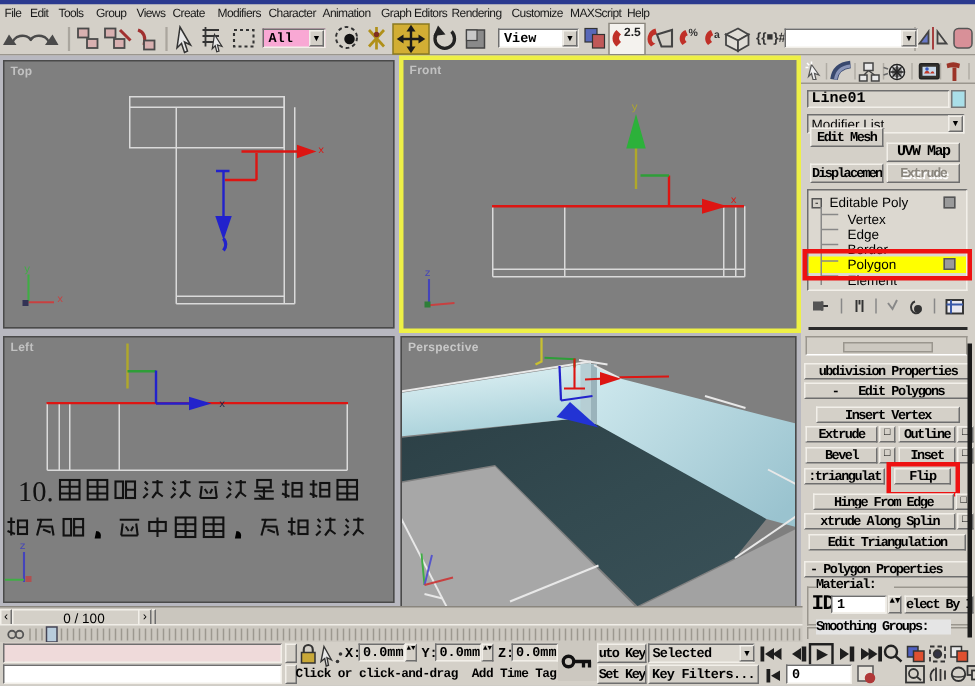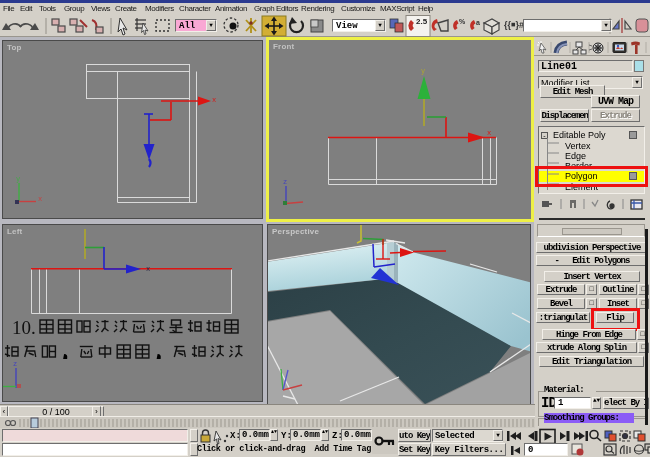--- a/index.html
+++ b/index.html
@@ -416,21 +416,21 @@
       <rect x="101" y="6" width="2.6" height="9" fill="#9c3428"></rect>
       <line x1="0" y1="16.5" x2="116" y2="16.5" stroke="#9a968e"></line>
     </svg>
 
     <div class="sunk" style="left:4px;top:23px;width:95px;height:12px;background:#d8d4cc;font-size:10px;font-weight:bold;padding-left:2px;line-height:11px;">Line01</div>
     <div class="abs" style="left:100px;top:23px;width:10px;height:12px;background:#aadfe8;border:1px solid #777;"></div>
 
     <div class="sunk" style="left:4px;top:39px;width:105px;height:13px;background:#dcd8d0;font-family:'Liberation Sans',sans-serif;font-size:9px;padding-left:2px;line-height:12px;">Modifier List</div>
     <div class="btn" style="left:98px;top:40px;width:10px;height:11px;font-size:6px;line-height:10px;">▼</div>
 
-    <div class="btn" style="left:6px;top:48px;width:65px;height:13px;font-size:9px;line-height:12px;letter-spacing:-1px;">Edit Mesh</div>
+    <div class="btn" style="left:6px;top:48px;width:49px;height:13px;font-size:9px;line-height:12px;letter-spacing:-1px;">Edit Mesh</div>
     <div class="btn" style="left:57px;top:58px;width:49px;height:13px;font-size:10px;line-height:12px;letter-spacing:-1px;">UVW Map</div>
     <div class="btn" style="left:6px;top:72px;width:49px;height:13px;font-size:9px;line-height:12px;letter-spacing:-1.2px;">Displacemen</div>
     <div class="btn" style="left:57px;top:72px;width:49px;height:13px;font-size:9px;line-height:12px;letter-spacing:-1px;color:#8a867e;text-shadow:1px 1px 0 #fff;">Extrude</div>
 
     <div class="sunk" style="left:4px;top:89px;width:107px;height:68px;background:#dcd8d0;font-family:'Liberation Sans',sans-serif;font-size:9px;color:#000;padding-top:3px;">
       <div style="position:relative;height:11px;padding-left:14px;line-height:11px;">Editable Poly
         <span style="position:absolute;left:2px;top:2px;width:7px;height:7px;border:1px solid #555;background:#d4d0c8;font-size:7px;line-height:5px;text-align:center;">-</span>
         <span style="position:absolute;right:7px;top:1px;width:8px;height:8px;background:#9a9a9a;border:1px solid #555;"></span>
       </div>
       <div style="height:10px;padding-left:26px;line-height:10px;">Vertex</div>
@@ -470,47 +470,48 @@
           <line x1="50" y1="3" x2="50" y2="13"></line>
           <line x1="89" y1="3" x2="89" y2="13"></line>
         </g>
     </svg>
     <div class="abs" style="left:5px;top:181px;width:106px;height:2px;background:#2a2a2a;"></div>
 
     <div class="abs" style="left:3px;top:187px;width:108px;height:13px;border:1px solid #9a968e;border-bottom-color:#fff;">
       <div class="abs" style="left:24px;top:3px;width:60px;height:7px;border:1px solid #9a968e;background:#ccc8c0;"></div>
     </div>
 
-    <div class="btn" style="left:2px;top:205px;width:112px;height:11px;font-size:9px;line-height:10px;letter-spacing:-1px;">ubdivision Perspective</div>
+    <div class="btn" style="left:2px;top:205px;width:112px;height:11px;font-size:9px;line-height:10px;letter-spacing:-1px;">ubdivision Properties</div>
     <div class="btn" style="left:2px;top:218px;width:112px;height:11px;font-size:9px;line-height:10px;letter-spacing:-1px;">-&nbsp;&nbsp;&nbsp;Edit Polygons</div>
     <div class="btn" style="left:10px;top:234px;width:96px;height:11px;font-size:9px;line-height:10px;letter-spacing:-1px;">Insert Vertex</div>
     <div class="btn" style="left:3px;top:247px;width:48px;height:11px;font-size:9px;line-height:10px;letter-spacing:-1px;">Extrude</div>
     <div class="btn" style="left:52px;top:247px;width:11px;height:11px;font-size:7px;line-height:9px;">□</div>
     <div class="btn" style="left:65px;top:247px;width:38px;height:11px;font-size:9px;line-height:10px;letter-spacing:-1px;">Outline</div>
     <div class="btn" style="left:104px;top:247px;width:11px;height:11px;font-size:7px;line-height:9px;">□</div>
     <div class="btn" style="left:3px;top:261px;width:48px;height:11px;font-size:9px;line-height:10px;letter-spacing:-1px;">Bevel</div>
     <div class="btn" style="left:52px;top:261px;width:11px;height:11px;font-size:7px;line-height:9px;">□</div>
     <div class="btn" style="left:65px;top:261px;width:38px;height:11px;font-size:9px;line-height:10px;letter-spacing:-1px;">Inset</div>
     <div class="btn" style="left:104px;top:261px;width:11px;height:11px;font-size:7px;line-height:9px;">□</div>
     <div class="btn" style="left:2px;top:275px;width:54px;height:11px;font-size:9px;line-height:10px;letter-spacing:-1px;">:triangulat</div>
     <div class="btn" style="left:62px;top:275px;width:38px;height:11px;font-size:9px;line-height:10px;letter-spacing:-1px;">Flip</div>
     <div class="abs" style="left:57px;top:271px;width:49px;height:23px;border:3px solid #ee1111;"></div>
     <div class="btn" style="left:8px;top:292px;width:94px;height:11px;font-size:9px;line-height:10px;letter-spacing:-1px;">Hinge From Edge</div>
     <div class="btn" style="left:103px;top:292px;width:11px;height:11px;font-size:7px;line-height:9px;">□</div>
     <div class="btn" style="left:2px;top:305px;width:101px;height:11px;font-size:9px;line-height:10px;letter-spacing:-1px;">xtrude Along Splin</div>
     <div class="btn" style="left:104px;top:305px;width:11px;height:11px;font-size:7px;line-height:9px;">□</div>
     <div class="btn" style="left:5px;top:319px;width:105px;height:11px;font-size:9px;line-height:10px;letter-spacing:-1px;">Edit Triangulation</div>
+    <div class="btn" style="left:2px;top:337px;width:112px;height:11px;font-size:9px;line-height:10px;letter-spacing:-1px;text-align:left;padding-left:3px;">- Polygon Properties</div>
     <div class="abs" style="left:4px;top:354px;width:108px;height:26px;border:1px solid #9a968e;border-right:none;"></div>
     <div class="abs" style="left:10px;top:349px;width:52px;height:9px;background:#d4d0c8;font-size:9px;font-weight:bold;line-height:9px;letter-spacing:-1px;">Material:</div>
     <div class="abs" style="left:7px;top:361px;width:16px;height:10px;font-size:14px;font-weight:bold;line-height:10px;letter-spacing:-1px;">ID:</div>
     <div class="sunk" style="left:20px;top:360px;width:37px;height:12px;background:#fff;font-size:9px;font-weight:bold;padding-left:3px;line-height:11px;">1</div>
     <div class="btn" style="left:58px;top:360px;width:9px;height:12px;font-size:6px;line-height:5px;">▲▼</div>
     <div class="btn" style="left:69px;top:360px;width:46px;height:12px;font-size:9px;line-height:11px;letter-spacing:-1px;">elect By I</div>
     <div class="abs" style="left:4px;top:381px;width:108px;height:8px;border:1px solid #9a968e;border-bottom:none;border-right:none;"></div>
-    <div class="abs" style="left:10px;top:376px;width:90px;height:10px;background:#8b5cf6;font-size:9px;font-weight:bold;line-height:10px;letter-spacing:-1px;">Smoothing Groups:</div>
+    <div class="abs" style="left:10px;top:376px;width:90px;height:10px;background:#e5e5e5;font-size:9px;font-weight:bold;line-height:10px;letter-spacing:-1px;">Smoothing Groups:</div>
 
     <div class="abs" style="left:111px;top:192px;width:3px;height:196px;background:#1a1a1a;"></div>
   </div>
 
   <div class="abs" id="timerow" style="left:0;top:404px;width:535px;height:12px;background:#cac6be;border-top:1px solid #8a867e;">
     <div class="btn" style="left:0px;top:1px;width:8px;height:11px;font-size:8px;line-height:10px;font-weight:normal;">‹</div>
     <div class="btn" style="left:8px;top:1px;width:96px;height:11px;font-size:9px;line-height:10px;font-family:'Liberation Sans',sans-serif;font-weight:normal;">0 / 100</div>
     <div class="btn" style="left:92px;top:1px;width:9px;height:11px;font-size:8px;line-height:10px;font-weight:normal;">›</div>
   </div>
 

